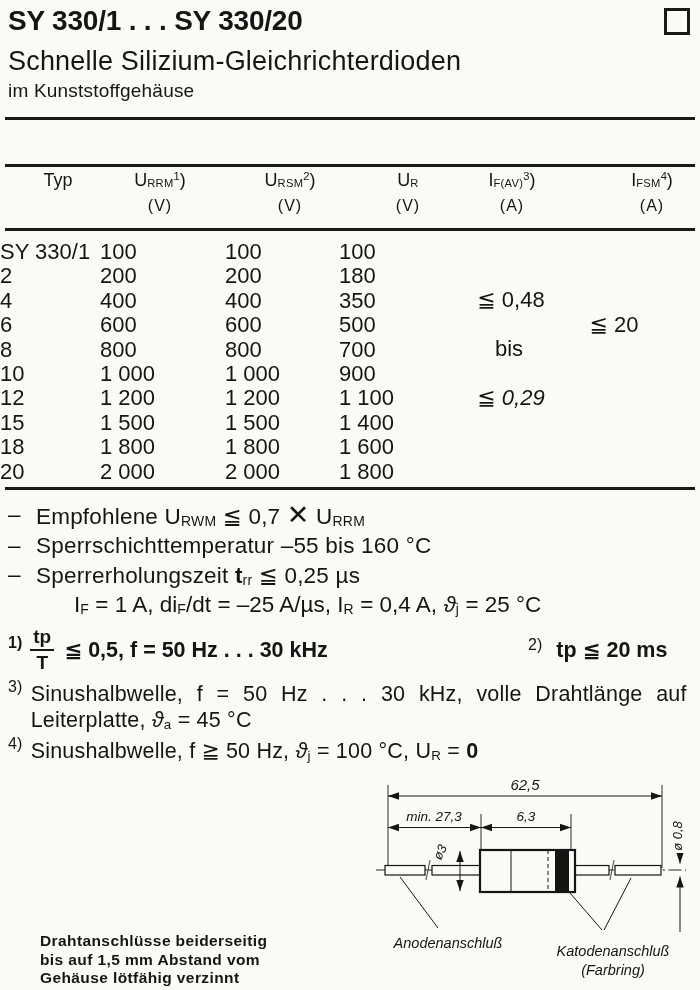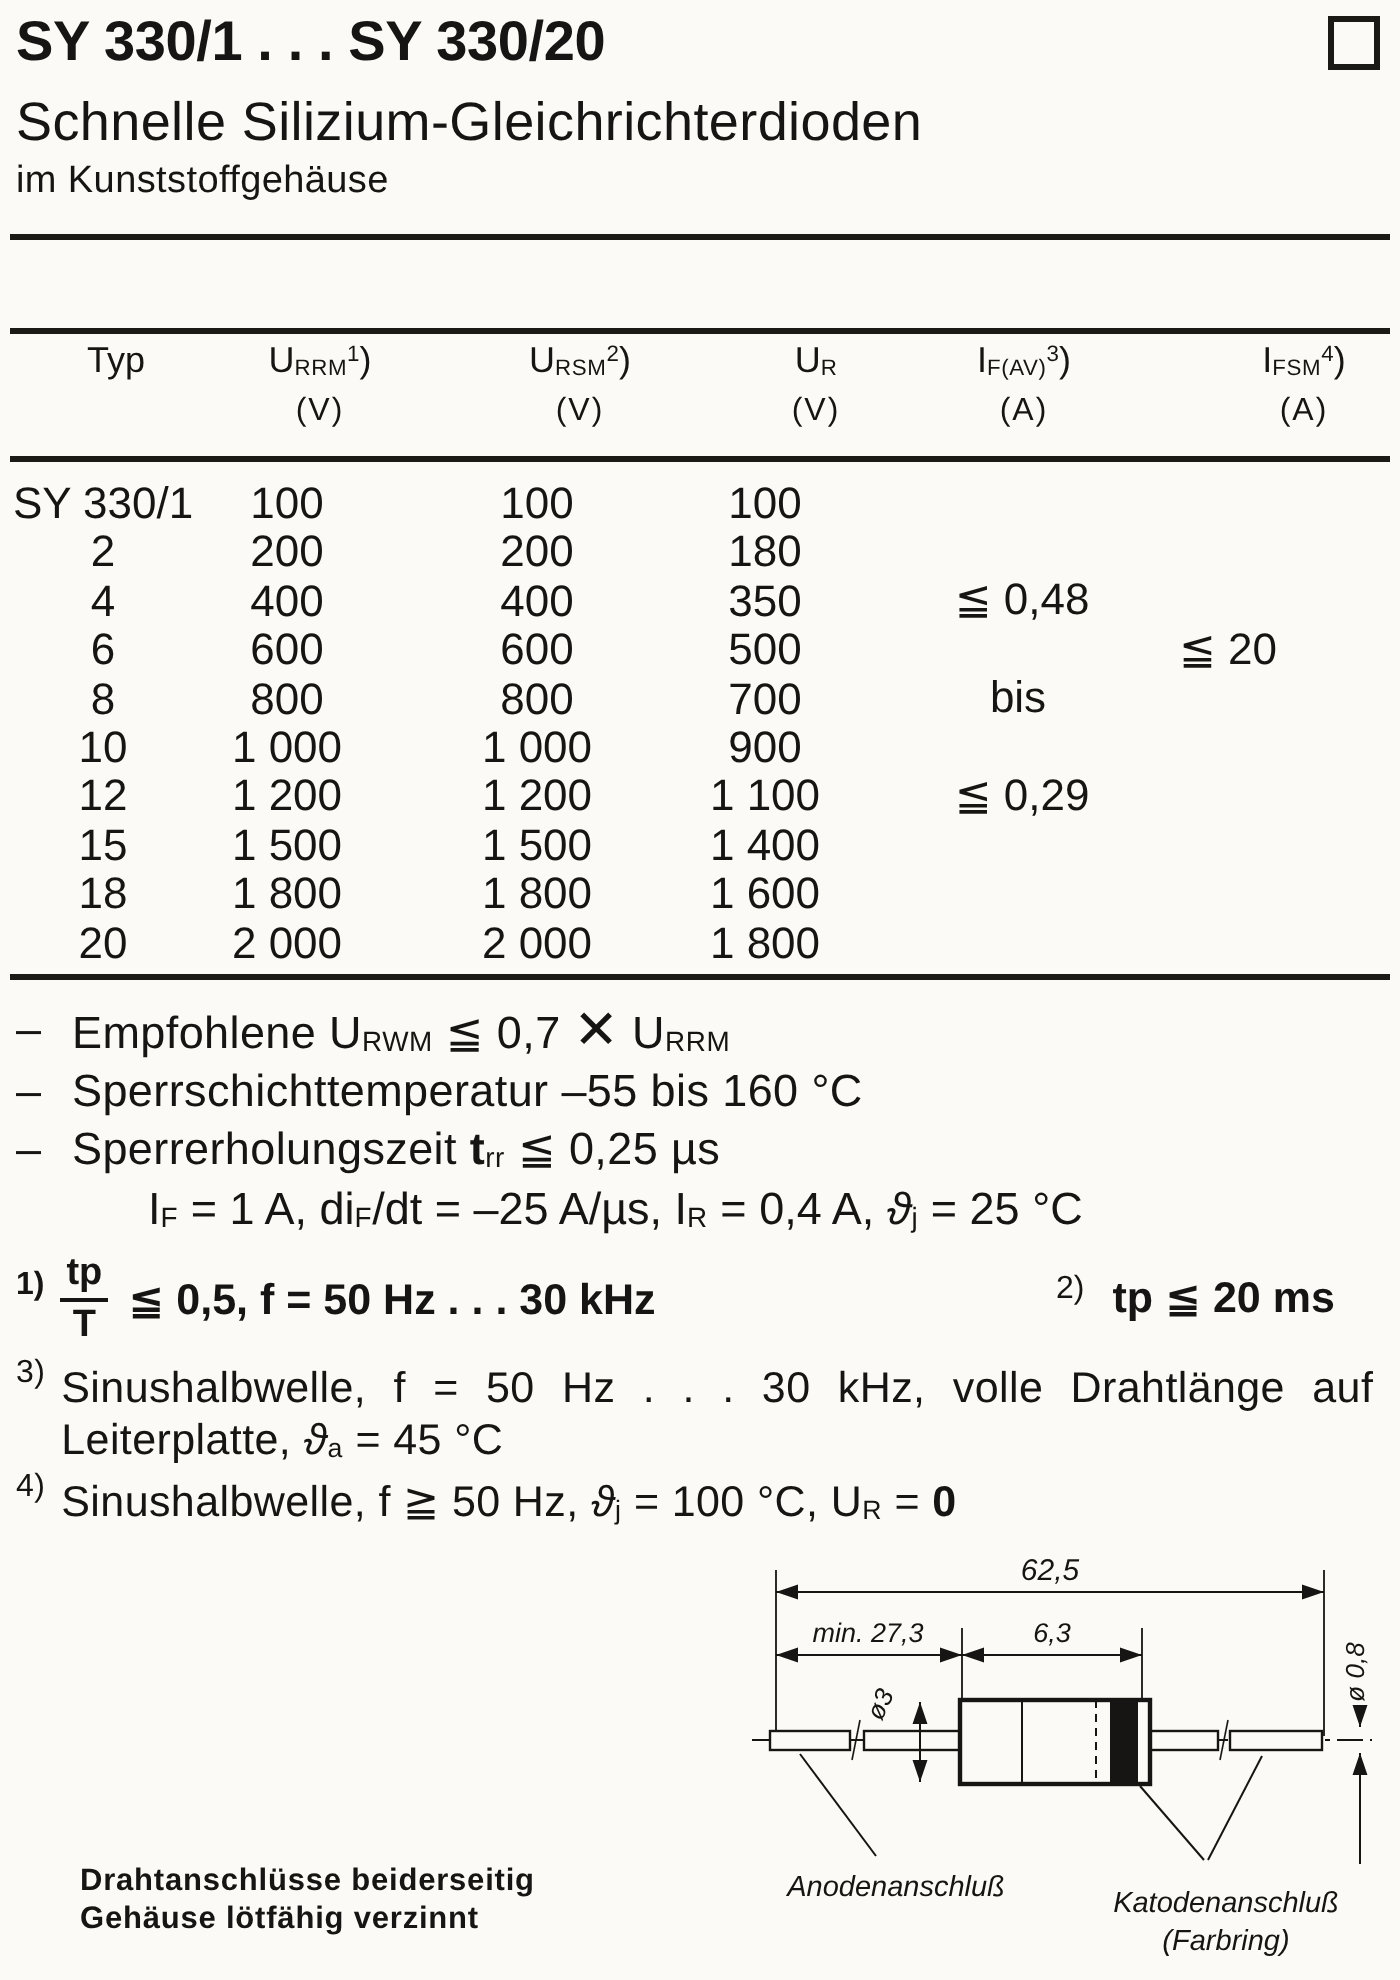--- a/index.html
+++ b/index.html
@@ -18,21 +18,21 @@
   .r1{top:117px;height:3px;}
   .r2{top:164px;height:2.5px;}
   .r3{top:228px;height:2.8px;}
   .r4{top:487px;height:2.8px;}
   
   .thcell{top:170px;text-align:center;font-size:18px;}
   .thcell .unit{display:block;font-size:16px;margin-top:6px;letter-spacing:1px;}
   sub{font-size:.62em;vertical-align:-0.12em;letter-spacing:.3px;text-align:right;}
   sup{font-size:.62em;vertical-align:.5em;}
   .colrows{top:240px;font-size:22px;}
-  .colrows .cell{height:24.4px;line-height:24.4px;text-align:center;white-space:pre;}
+  .colrows .cell{height:24.4px;line-height:24.4px;text-align:left;white-space:pre;}
   .spancell{font-size:22px;line-height:24.4px;text-align:center;width:110px;}
   
   .note{left:8px;display:flex;font-size:22.5px;letter-spacing:.2px;}
   .note .dash{width:28px;flex:none;}
   .x{font-size:1.2em;line-height:1;}
   .cond{left:30px;font-size:22.5px;}
   
   .fnmark{display:inline-block;transform:translateY(-7px);font-size:16px;margin-right:8px;flex:none;}
   .fn1{left:8px;top:626px;display:flex;align-items:center;font-weight:700;font-size:21.5px;}
   .fn1 .frac{display:inline-block;text-align:center;font-size:19px;margin-right:10px;}
@@ -115,21 +115,21 @@
     <div class="cell">900</div>
     <div class="cell">1 100</div>
     <div class="cell">1 400</div>
     <div class="cell">1 600</div>
     <div class="cell">1 800</div>
   </div>
 
   <div class="abs spancell" style="left:456px;top:288px;">≦  0,48</div>
   <div class="abs spancell" style="left:559px;top:313px;">≦  20</div>
   <div class="abs spancell" style="left:454px;top:337px;">bis</div>
-  <div class="abs spancell" style="left:456px;top:386px;">≦  0,29</div>
+  <div class="abs spancell" style="left:456px;top:386px;font-style:italic;">≦  0,29</div>
 
   <div class="abs note" style="top:502px;">
     <span class="dash">–</span>
     <span><span>Empfohlene U</span><sub>RWM</sub><span> ≦ 0,7 </span><span class="x">✕</span><span> U</span><sub>RRM</sub></span>
   </div>
   <div class="abs note" style="top:533px;">
     <span class="dash">–</span>
     <span><span>Sperrschichttemperatur –55 bis 160 °C</span></span>
   </div>
   <div class="abs note" style="top:562px;">
@@ -209,16 +209,17 @@
     <text transform="translate(114,84) rotate(-65)" font-size="13" text-anchor="middle">ø3</text>
     <text transform="translate(352,66) rotate(-90)" font-size="13" text-anchor="middle">ø 0,8</text>
 
     <text x="118" y="178" font-size="14.5" text-anchor="middle">Anodenanschluß</text>
     <text x="283" y="186" font-size="14.5" text-anchor="middle">Katodenanschluß</text>
     <text x="283" y="205" font-size="14.5" text-anchor="middle">(Farbring)</text>
   </svg>
 
   <div class="abs bottomnote">
     <div>Drahtanschlüsse beiderseitig</div>
+    <div>bis auf 1,5 mm Abstand vom</div>
     <div>Gehäuse lötfähig verzinnt</div>
   </div>
 
 </div>
 
 </body></html>

